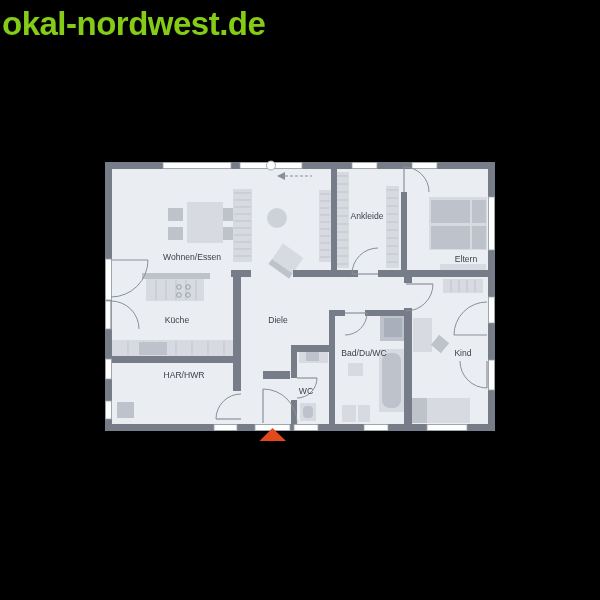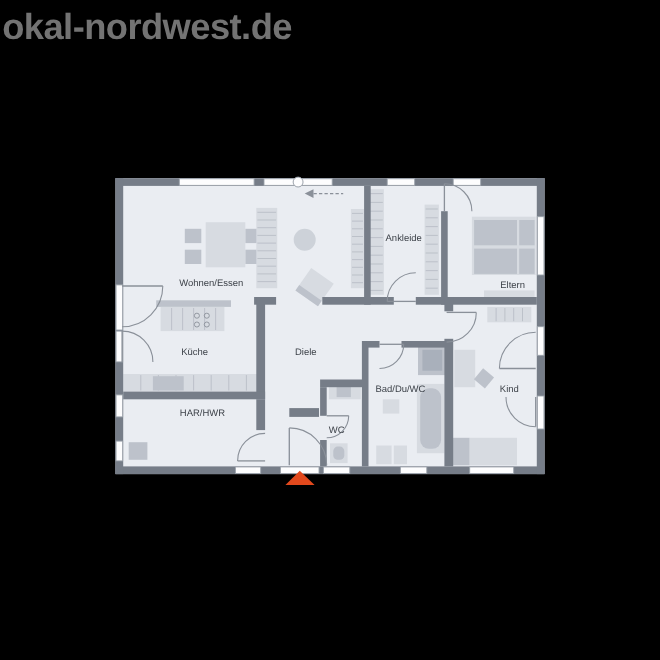--- a/index.html
+++ b/index.html
@@ -1,19 +1,19 @@
 <!DOCTYPE html>
 <html><head>
 <meta charset="utf-8">
 <style>
   html,body{margin:0;padding:0;background:#000;}
   body{width:600px;height:600px;position:relative;overflow:hidden;
        font-family:"Liberation Sans",sans-serif;}
   .site-title{position:absolute;left:2px;top:7px;font-size:33px;line-height:1;
-       font-weight:700;letter-spacing:-0.5px;color:#737373;white-space:nowrap;}
+       font-weight:700;letter-spacing:-0.5px;color:#84cc16;white-space:nowrap;}
   #plan{position:absolute;left:0;top:0;}
   text{font-family:"Liberation Sans",sans-serif;}
 </style>
 </head>
 <body>
 
 <div class="site-title">okal-nordwest.de</div>
 
 <svg id="plan" width="600" height="600" viewBox="0 0 600 600">
     <rect x="105" y="162" width="390" height="269" fill="#eaedf2"></rect>

